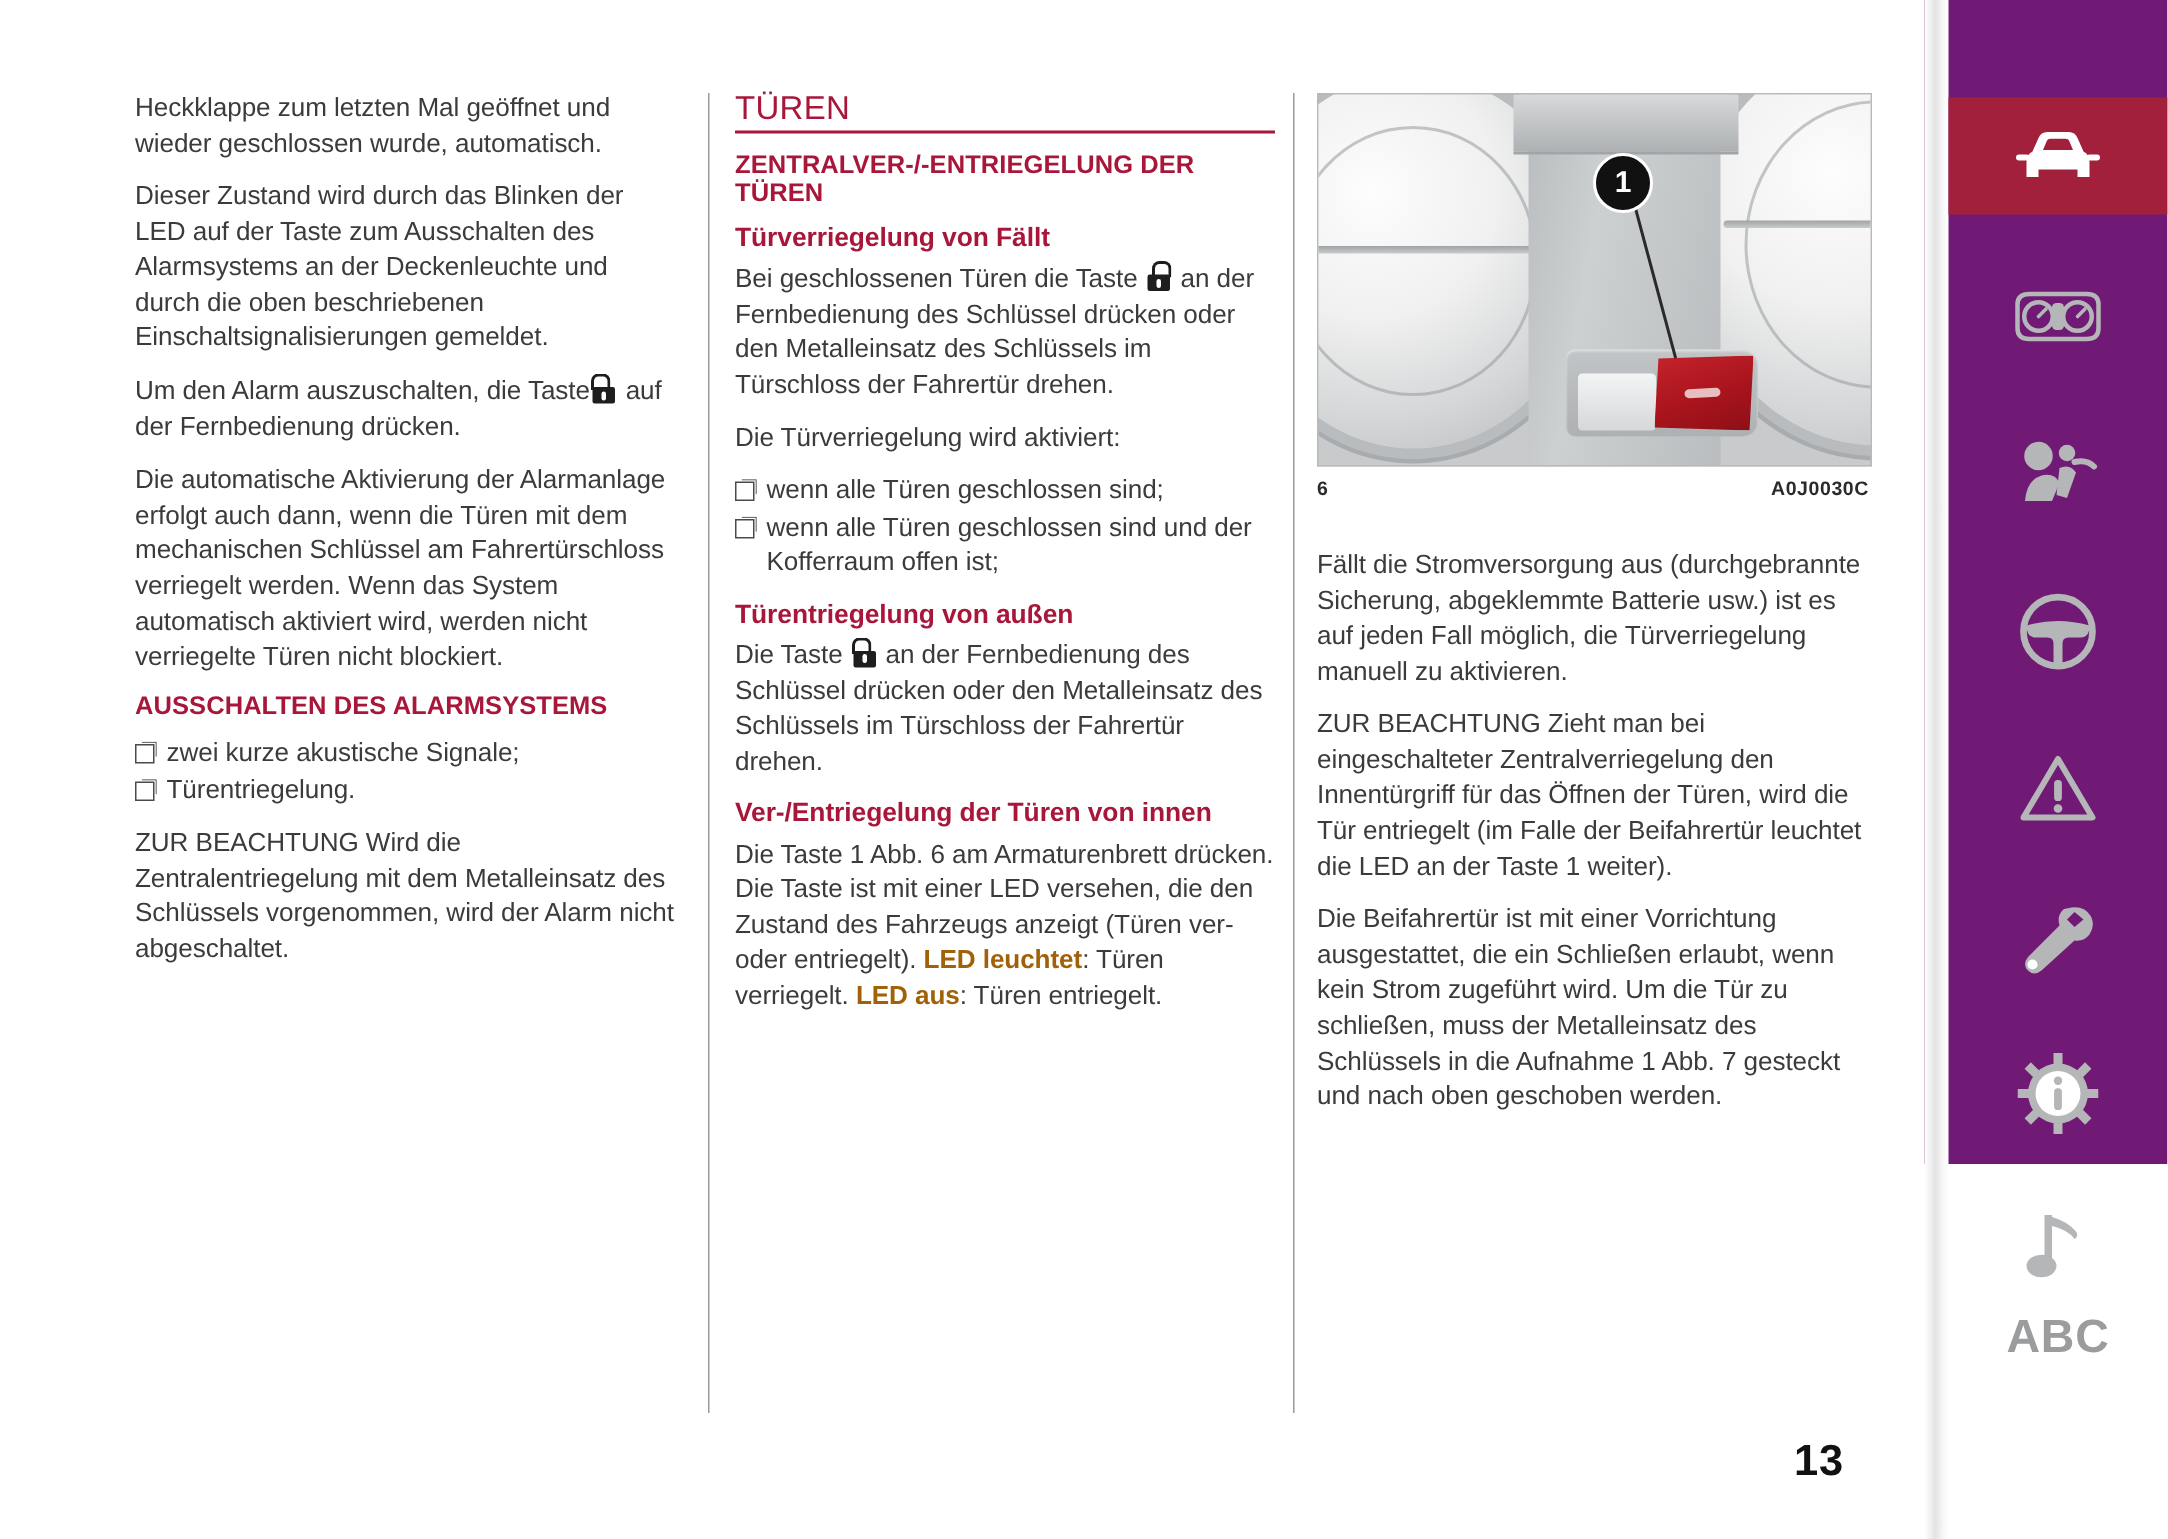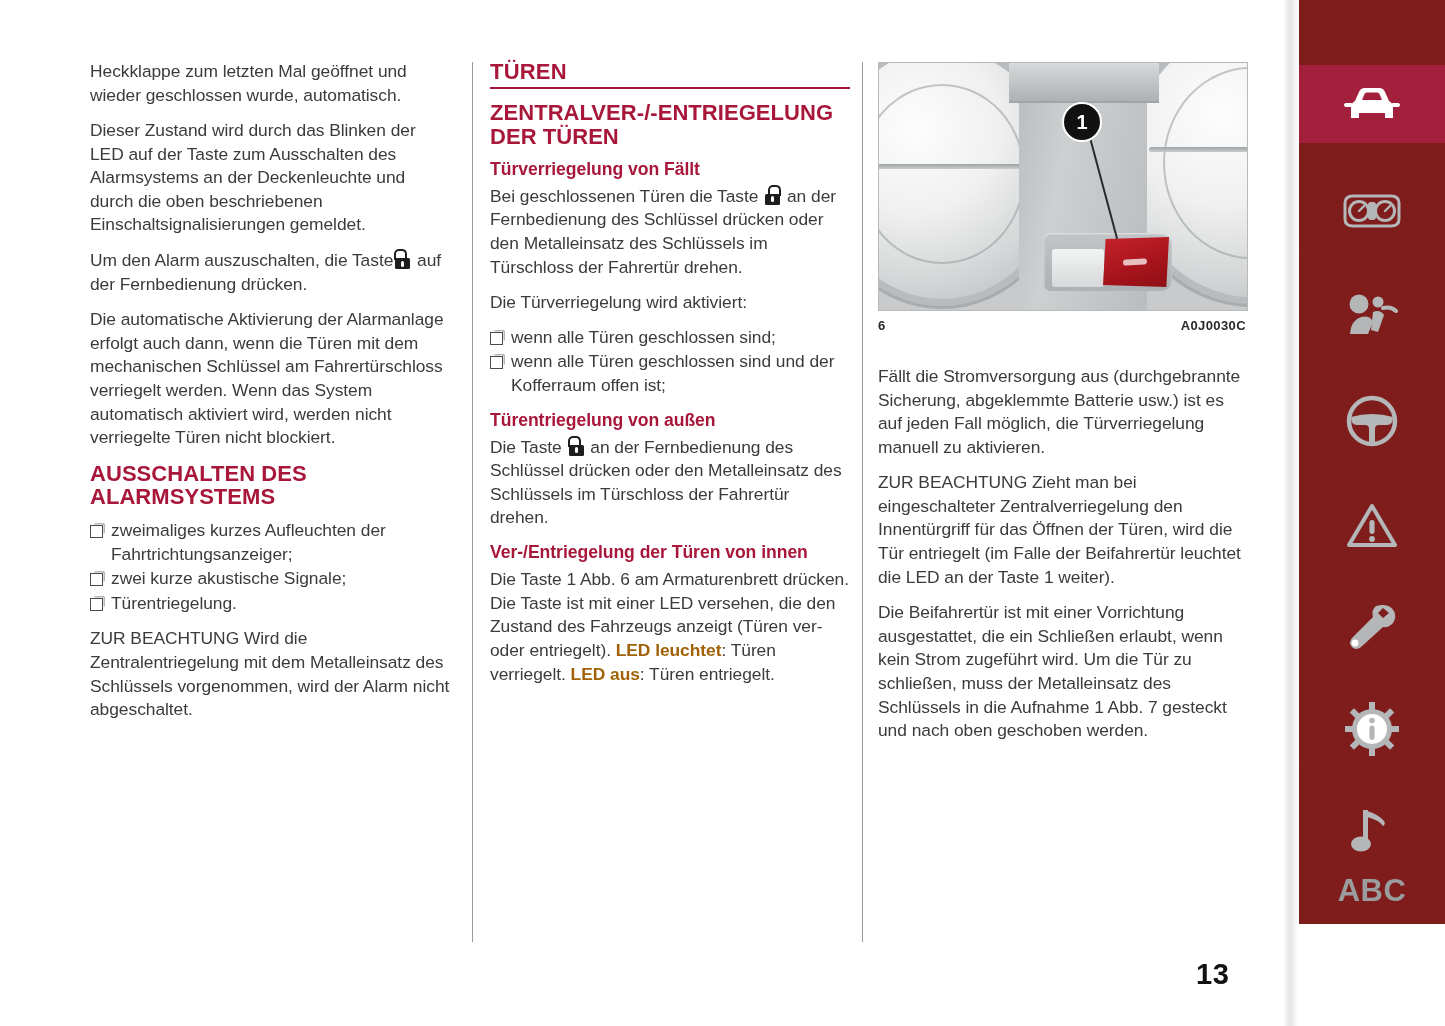--- a/index.html
+++ b/index.html
@@ -38,35 +38,35 @@
     width: 1px;
     height: 880px;
     background: #9a9a9a;
   }
   #vrule1 { left: 472px; }
   #vrule2 { left: 862px; }
 
   
   .h-section {
     color: #a8173a;
-    font-weight: bold;
+    font-weight: normal;
     font-size: 22px;
     letter-spacing: 0.2px;
     margin: 0 0 3px 0;
     line-height: 1.1;
   }
   .h-rule {
     border: 0;
     border-top: 2px solid #a8173a;
     margin: 0 0 12px 0;
   }
   .h-red-caps {
     color: #a8173a;
     font-weight: bold;
-    font-size: 22px;
+    font-size: 17px;
     line-height: 1.08;
     letter-spacing: 0.05px;
     margin: 0 0 10px 0;
     text-transform: uppercase;
   }
   .h-red-sub {
     color: #a8173a;
     font-weight: bold;
     font-size: 17.6px;
     line-height: 1.15;
@@ -213,22 +213,22 @@
     width: 368px;
     display: flex; justify-content: space-between;
     font-size: 13px; font-weight: bold; color: #2a2a2a;
     letter-spacing: 0.4px;
   }
 
   
   #sidebar {
     position: absolute;
     left: 1283px; top: 0;
-    width: 162px; height: 924px;
-    background: #7f1d1d;
+    width: 162px; height: 776px;
+    background: #701a75;
   }
   #sidebar-spine {
     position: absolute;
     left: 0; top: 0; width: 16px; height: 1026px;
     background: linear-gradient(to right, #ffffff 0%, #e3e3e3 45%, #f7f7f7 78%, #ffffff 100%);
   }
   .side-item {
     position: absolute;
     left: 16px; width: 146px; height: 78px;
     display: flex; align-items: center; justify-content: center;
@@ -263,21 +263,20 @@
     <p>Dieser Zustand wird durch das Blinken der LED auf der Taste zum Ausschalten des Alarmsystems an der Deckenleuchte und durch die oben beschriebenen Einschaltsignalisierungen gemeldet.</p>
 
     <p><span>Um den Alarm auszuschalten, die Taste</span><span class="lock open"><span class="shackle"></span><span class="body"></span><span class="kh"></span></span> <span>auf der Fernbedienung drücken.</span></p>
 
     <p>Die automatische Aktivierung der Alarmanlage erfolgt auch dann, wenn die Türen mit dem mechanischen Schlüssel am Fahrertürschloss verriegelt werden. Wenn das System automatisch aktiviert wird, werden nicht verriegelte Türen nicht blockiert.</p>
 
     <div class="h-red-caps">AUSSCHALTEN DES ALARMSYSTEMS</div>
 
 
     <ul class="sq">
-      <li><span class="sqmark"></span><span>zweimaliges kurzes Aufleuchten der Fahrtrichtungsanzeiger;</span></li>
       <li><span class="sqmark"></span><span>zwei kurze akustische Signale;</span></li>
       <li><span class="sqmark"></span><span>Türentriegelung.</span></li>
     </ul>
 
     <p>ZUR BEACHTUNG Wird die Zentralentriegelung mit dem Metalleinsatz des Schlüssels vorgenommen, wird der Alarm nicht abgeschaltet.</p>
   </div>
 
   <div class="col" id="col2">
 
     <div class="h-section">TÜREN</div>

